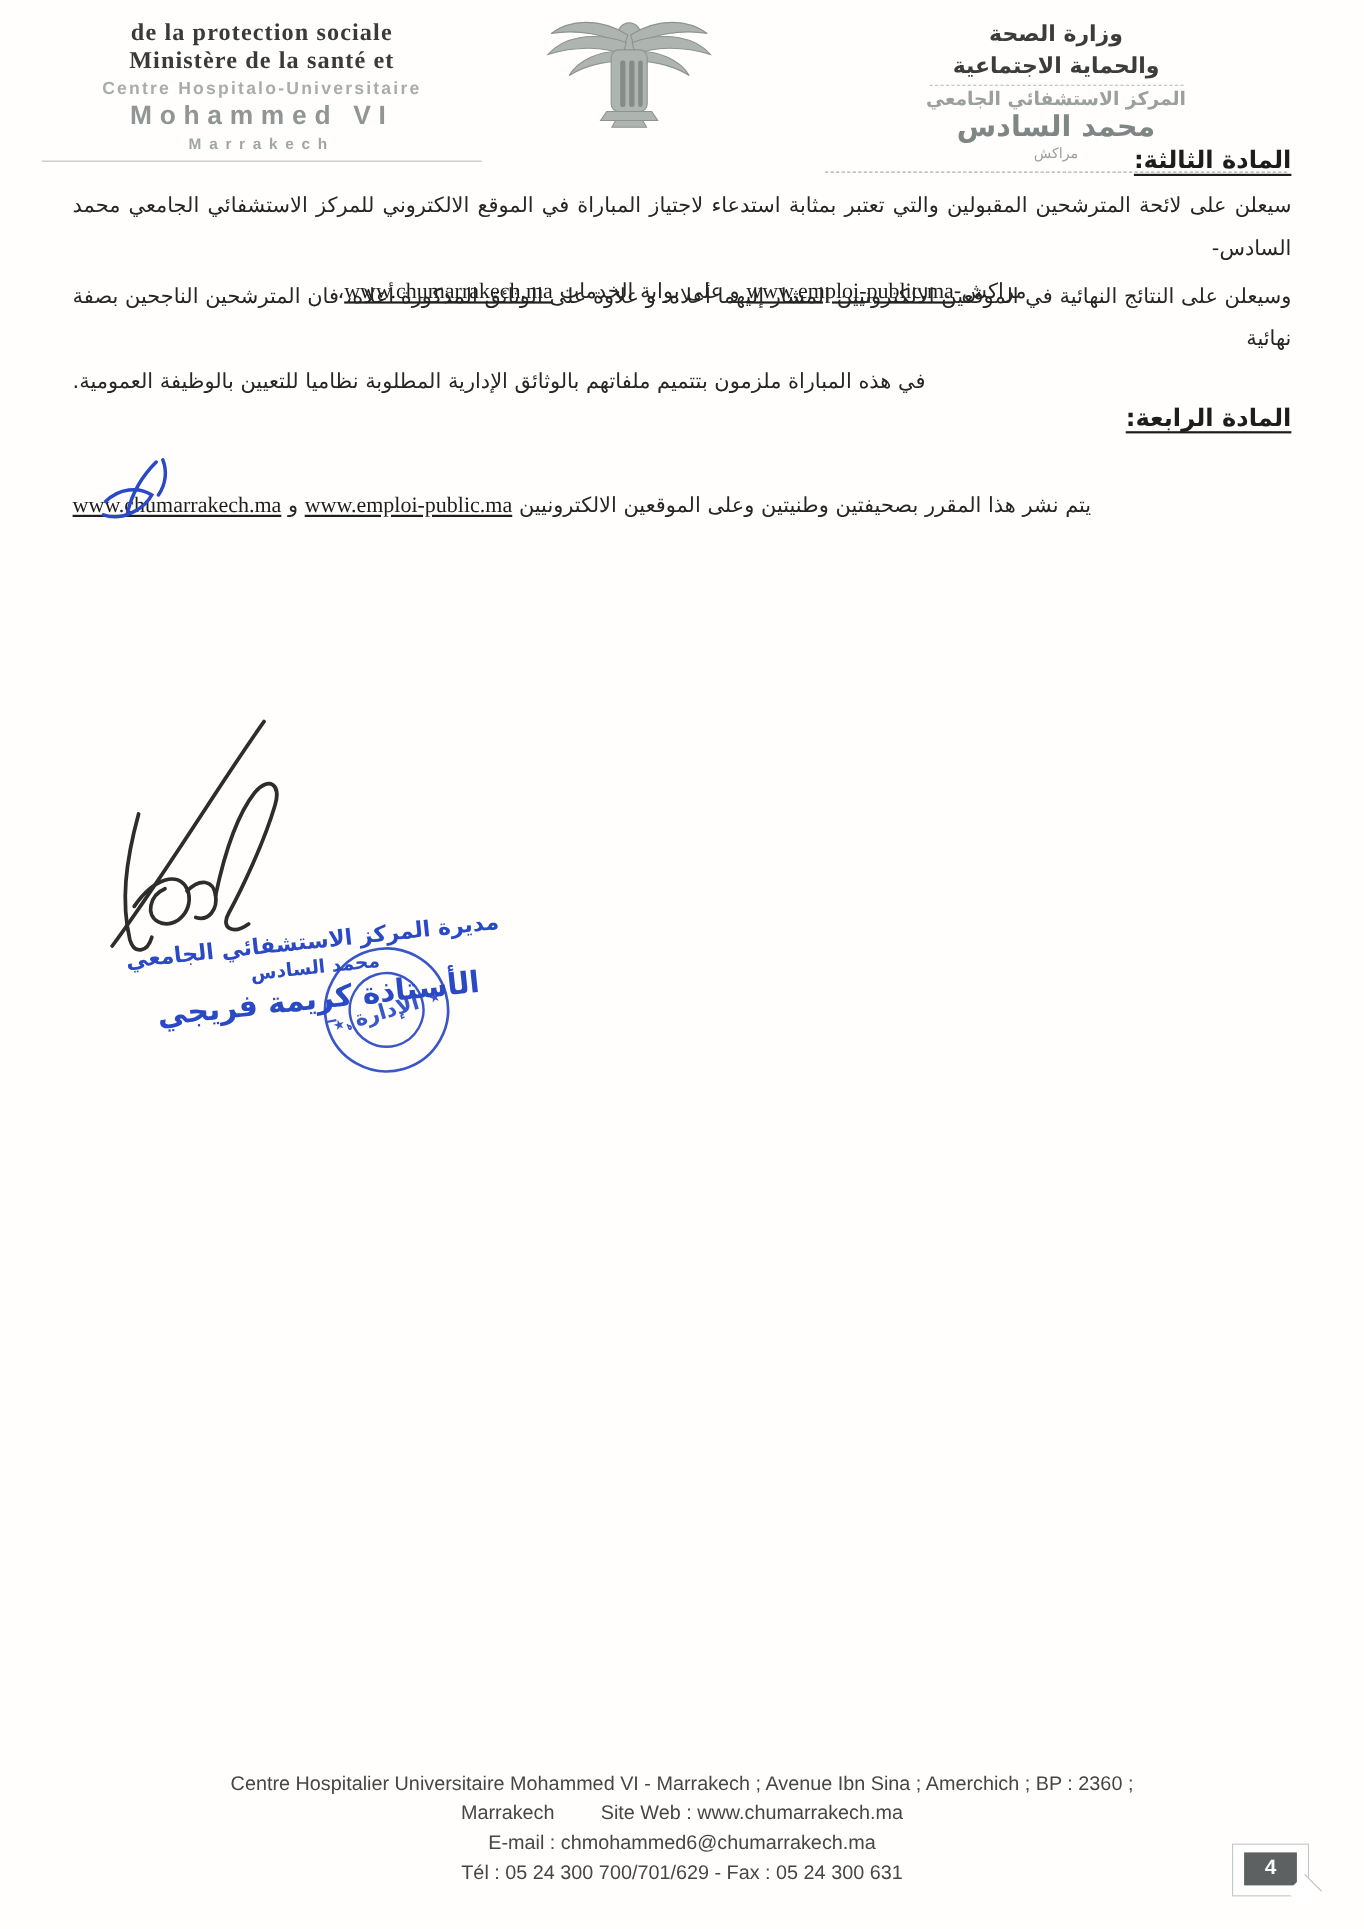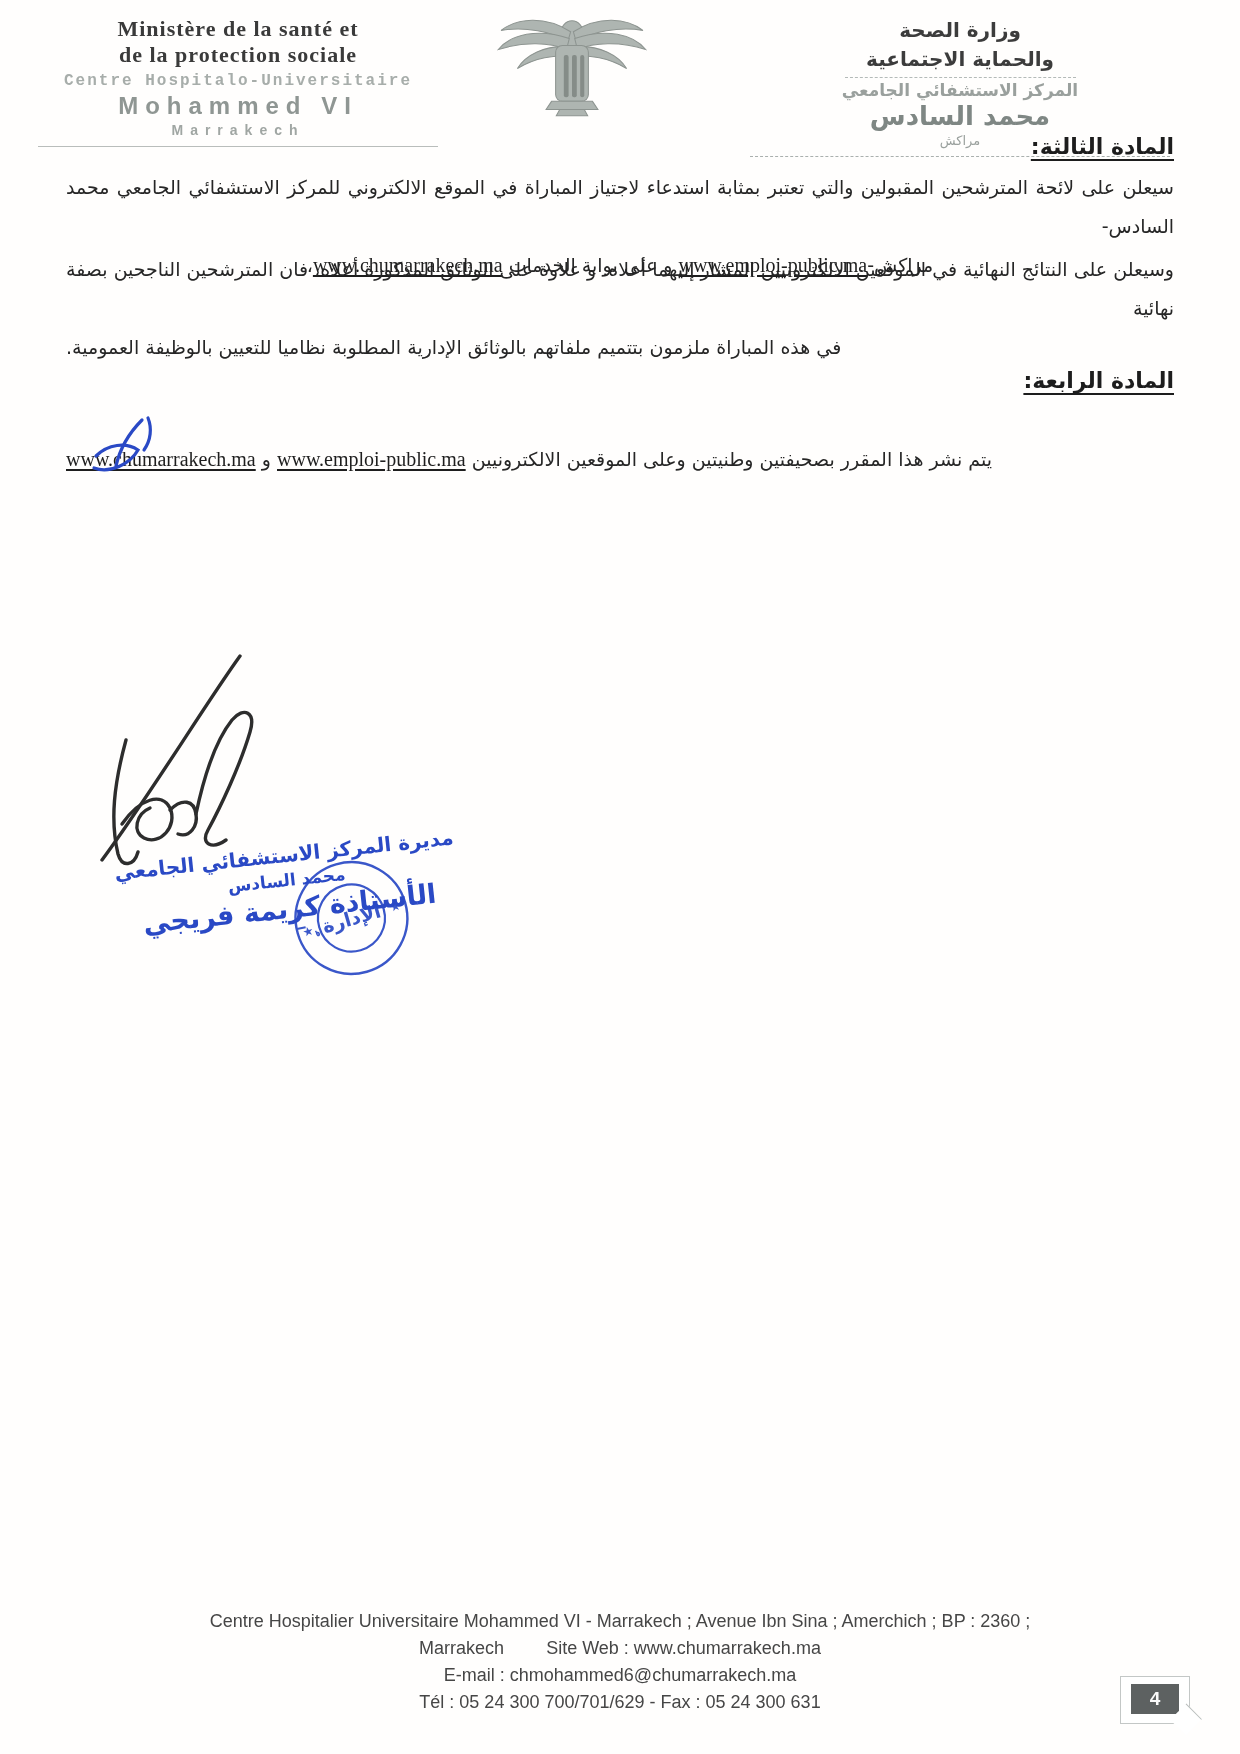--- a/index.html
+++ b/index.html
@@ -11,21 +11,21 @@
   
   .hdr-left{
     position:absolute;left:38px;top:16px;width:400px;text-align:center;
     border-bottom:1px solid #b9bdbb;padding-bottom:8px;
   }
   .hdr-left .fr-min{
     font-family:"Liberation Serif",serif;font-weight:bold;font-size:22px;
     letter-spacing:1px;color:#3a3a3a;line-height:26px;
   }
   .hdr-left .fr-chu{
-    font-family:Liberation Mono, monospace;font-weight:bold;font-size:16px;
+    font-family:Liberation Sans, sans-serif;font-weight:bold;font-size:16px;
     letter-spacing:2px;color:#a7adaa;margin-top:4px;
   }
   .hdr-left .fr-m6{
     font-family:"Liberation Sans",sans-serif;font-weight:bold;font-size:24px;
     letter-spacing:7px;color:#8f9693;margin-top:2px;
   }
   .hdr-left .fr-city{
     font-family:"Liberation Sans",sans-serif;font-weight:bold;font-size:14px;
     letter-spacing:7px;color:#a0a6a3;margin-top:2px;
   }
@@ -87,22 +87,22 @@
     position:absolute;right:-8px;bottom:-8px;width:22px;height:22px;background:#ffffff;
     border-top:1px solid #b9bdbc;transform:rotate(45deg);
   }
 </style>
 </head>
 <body>
 
 <div class="page">
 
   <div class="hdr-left">
+    <div class="fr-min">de la protection sociale</div>
     <div class="fr-min">Ministère de la santé et</div>
-    <div class="fr-min">de la protection sociale</div>
     <div class="fr-chu">Centre Hospitalo-Universitaire</div>
     <div class="fr-m6">Mohammed VI</div>
     <div class="fr-city">Marrakech</div>
   </div>
 
   <div class="hdr-logo">
     <svg width="160" height="116" viewBox="0 0 220 170">
       <g fill="#aeb5b1" stroke="#8d9490" stroke-width="1.5">
         <ellipse cx="110" cy="30" rx="17" ry="20"></ellipse>
         <path d="M108 26 C 70 2, 30 6, 6 24 C 42 18, 80 26, 104 40 Z"></path>

